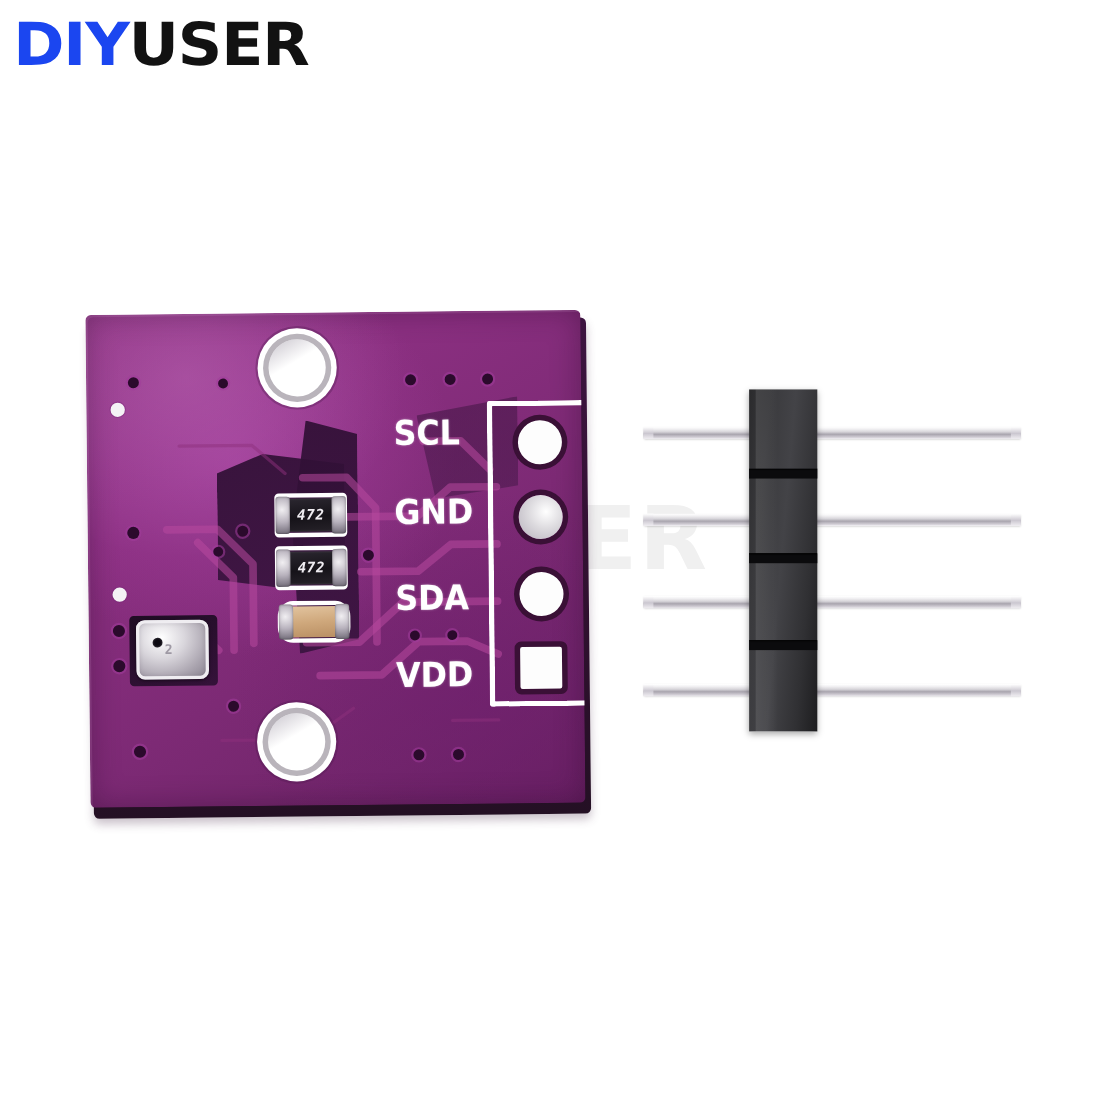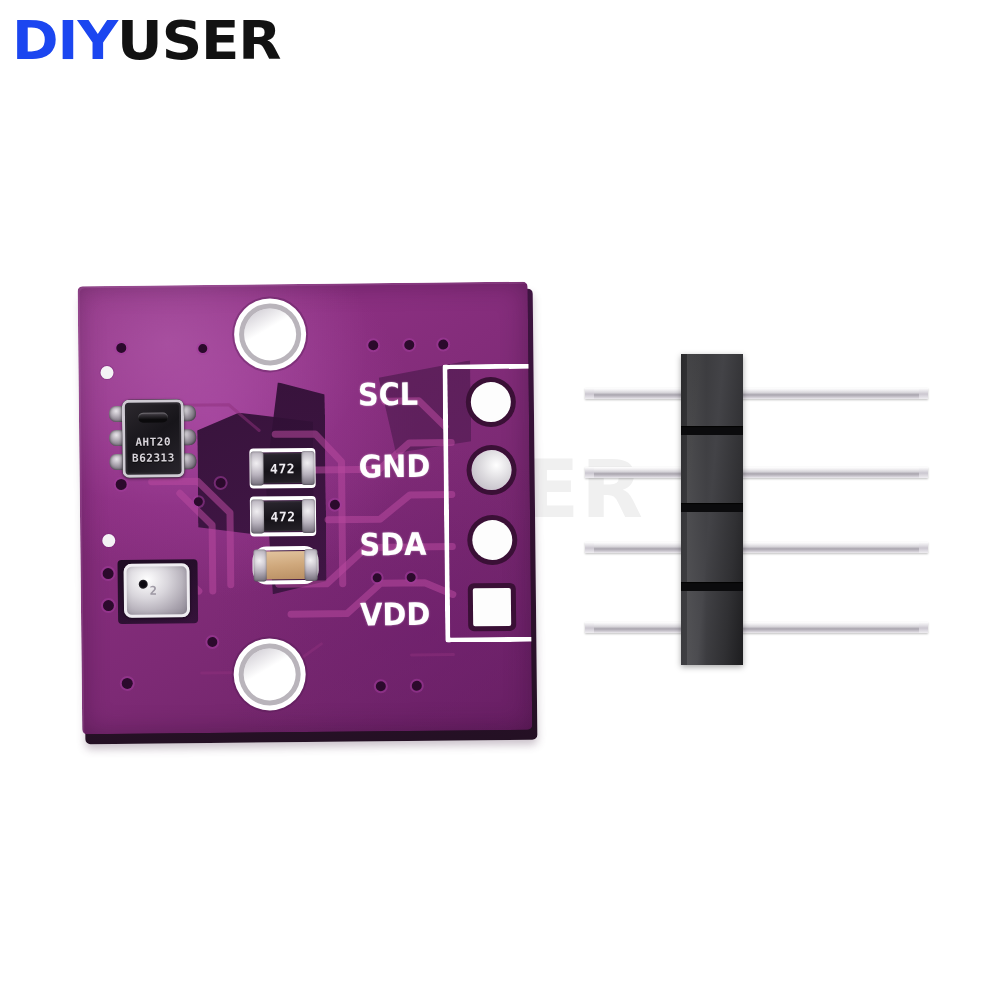--- a/index.html
+++ b/index.html
@@ -265,20 +265,21 @@
     color: #8d8794;
     font-family: "DejaVu Sans Mono", monospace;
     font-size: 12px;
     font-weight: 700;
     opacity: .8;
   }
 
   
   .smd {
     position: absolute;
+    font-style: italic;
   }
   .smd .silk-box {
     position: absolute;
     inset: 0;
     border: 4px solid #ffffff;
     border-radius: 4px;
   }
   .smd .body {
     position: absolute;
     left: 9px; right: 9px;
@@ -427,33 +428,20 @@
     <div class="via" style="left:126px; top:352px; width:10px; height:10px;"></div>
     <div class="via" style="left:250px; top:216px; width:10px; height:10px;"></div>
     <div class="via" style="left:292px; top:290px; width:9px; height:9px;"></div>
     <div class="via" style="left:326px; top:290px; width:9px; height:9px;"></div>
     <div class="via" style="left:290px; top:57px; width:10px; height:10px;"></div>
     <div class="via" style="left:326px; top:57px; width:10px; height:10px;"></div>
     <div class="via" style="left:360px; top:57px; width:10px; height:10px;"></div>
     <div class="via" style="left:294px; top:398px; width:10px; height:10px;"></div>
     <div class="via" style="left:330px; top:398px; width:10px; height:10px;"></div>
 
-    <div id="aht20-chip">
-      <div class="chip-solder" style="left:0px;  top:10px; width:20px; height:16px;"></div>
-      <div class="chip-solder" style="left:0px;  top:34px; width:20px; height:16px;"></div>
-      <div class="chip-solder" style="left:0px;  top:58px; width:20px; height:16px;"></div>
-      <div class="chip-solder" style="left:68px; top:10px; width:19px; height:16px;"></div>
-      <div class="chip-solder" style="left:68px; top:34px; width:19px; height:16px;"></div>
-      <div class="chip-solder" style="left:68px; top:58px; width:19px; height:16px;"></div>
-      <div id="aht20-body">
-        <div id="aht20-vent"></div>
-        <div class="chip-mark" style="top:36px;">AHT20</div>
-        <div class="chip-mark" style="top:52px;">B62313</div>
-      </div>
-    </div>
 
     <div id="bmp280-chip">
       <div id="bmp280-pad"></div>
       <div id="bmp280-can">
         <div id="bmp280-port"></div>
         <div id="bmp280-etch">2</div>
       </div>
     </div>
 
     <div class="smd res" style="left:170px; top:164px; width:66px; height:40px;">

